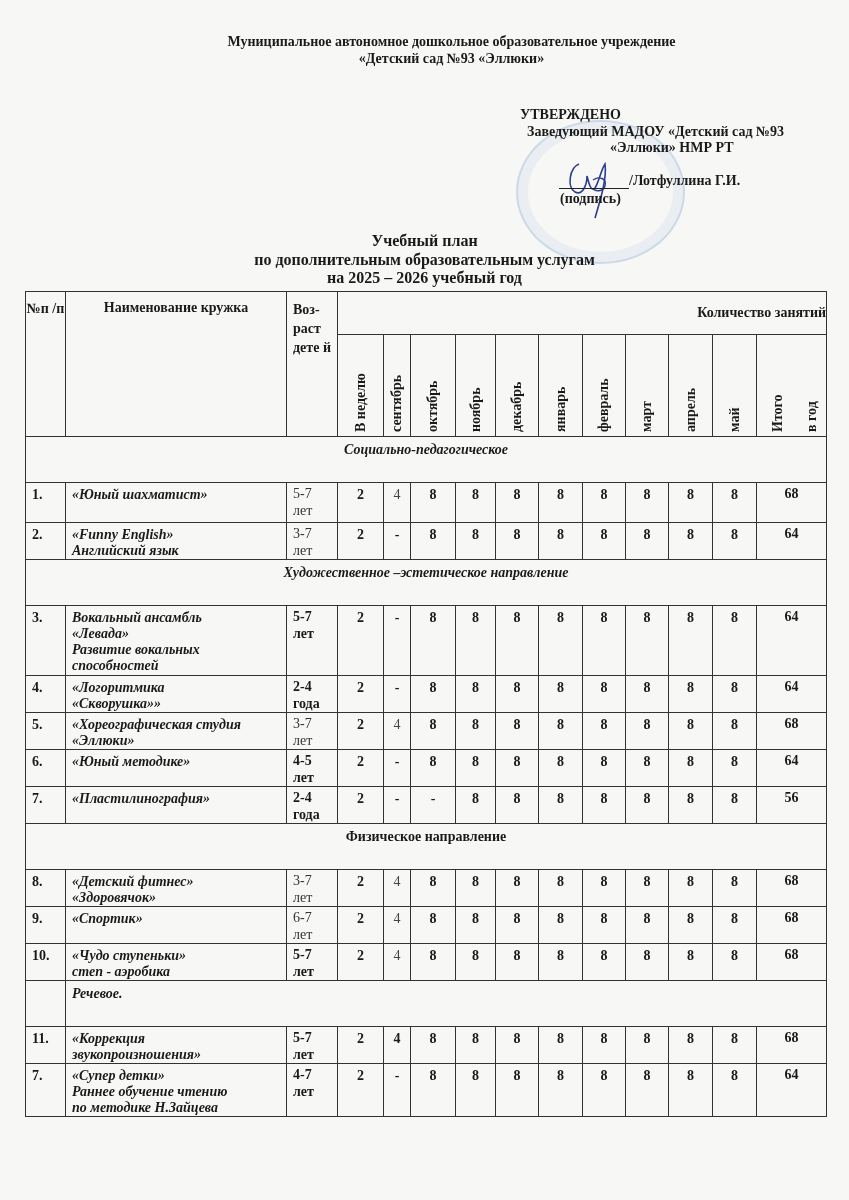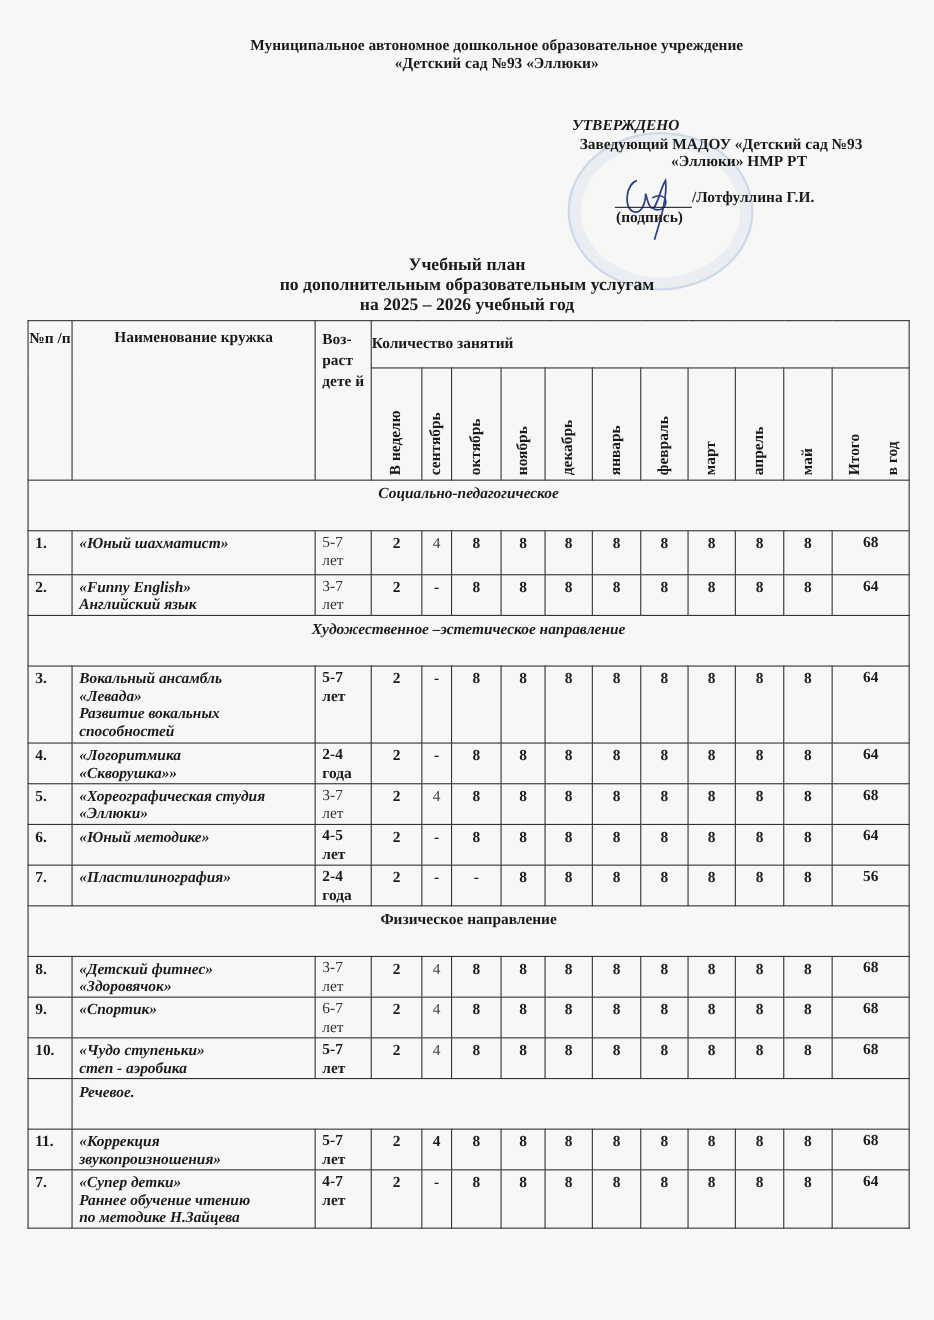--- a/index.html
+++ b/index.html
@@ -2,37 +2,37 @@
 <html><head>
 <meta charset="utf-8">
 <style>
   html, body { margin:0; padding:0; }
   body {
     width:849px; height:1200px; background:#f7f7f5; position:relative; overflow:hidden;
     font-family:"Liberation Serif", "DejaVu Serif", serif; color:#1a1a1a;
   }
   .org { position:absolute; top:34px; left:0; width:849px; text-align:center; font-weight:bold; font-size:14px; line-height:16.5px;padding-left:27px; }
   .approve { position:absolute; left:500px; top:107px; font-weight:bold; font-size:14px; line-height:16.5px; }
-  .approve .l1 { padding-left:20px;font-style:italic; }
+  .approve .l1 { padding-left:20px; }
   .approve .l2 { padding-left:27px; }
   .approve .l3 { padding-left:110px; }
   .approve .sign { margin-top:16px; padding-left:59px; position:relative; height:18px;}
   .approve .sign .line { display:inline-block; width:70px; border-bottom:1px solid #222; height:14px; vertical-align:bottom; }
   .approve .sub { padding-left:60px; }
   .stamp { position:absolute; left:516px; top:120px; width:165px; height:140px; border-radius:50%;
     border:2px solid rgba(120,160,210,0.35); box-shadow: inset 0 0 0 10px rgba(160,190,230,0.15); }
   .sigsvg { position:absolute; left:565px; top:158px; }
   .title { position:absolute; top:232px; left:0; width:849px; text-align:center; font-weight:bold; font-size:16px; line-height:18.5px; }
   table.plan { position:absolute; left:25px; top:291px; width:801px; border-collapse:collapse; table-layout:fixed; font-size:14px;border-radius:11px; }
   table.plan td, table.plan th { border:1.3px solid #333; padding:0; vertical-align:top; }
   th { font-weight:bold; }
   .hnum { text-align:center; padding-top:8px !important; line-height:17px; }
   .hname { text-align:center; padding-top:8px !important; }
   .hage { text-align:left; padding:8px 0 0 6px !important; line-height:19px; }
-  .hqty { text-align:left; height:42px; vertical-align:middle !important; }
+  .hqty { text-align:right; height:42px; vertical-align:middle !important; }
   .vhead { height:101px; position:relative; }
   .vhead span { position:absolute; left:50%; bottom:4px; transform-origin:left bottom; transform:rotate(-90deg) translateY(50%); white-space:nowrap; font-size:14px; }
   .sec td { height:40px; font-style:italic; font-weight:bold; text-align:center; vertical-align:top; padding-top:5px !important; }
   .sec td.plain { font-style:normal; }
   .sec td.left { text-align:left; padding-left:6px !important;}
   td.num { font-weight:bold; padding:4px 0 0 6px !important; }
   td.name { font-style:italic; font-weight:bold; padding:4px 0 0 6px !important; line-height:16px; }
   td.age { text-align:left; padding:2px 0 0 6px !important; line-height:17px; color:#333; }
   td.age.b { font-weight:bold; color:#1a1a1a;}
   td.val { text-align:center; font-weight:bold; padding-top:4px !important; }

